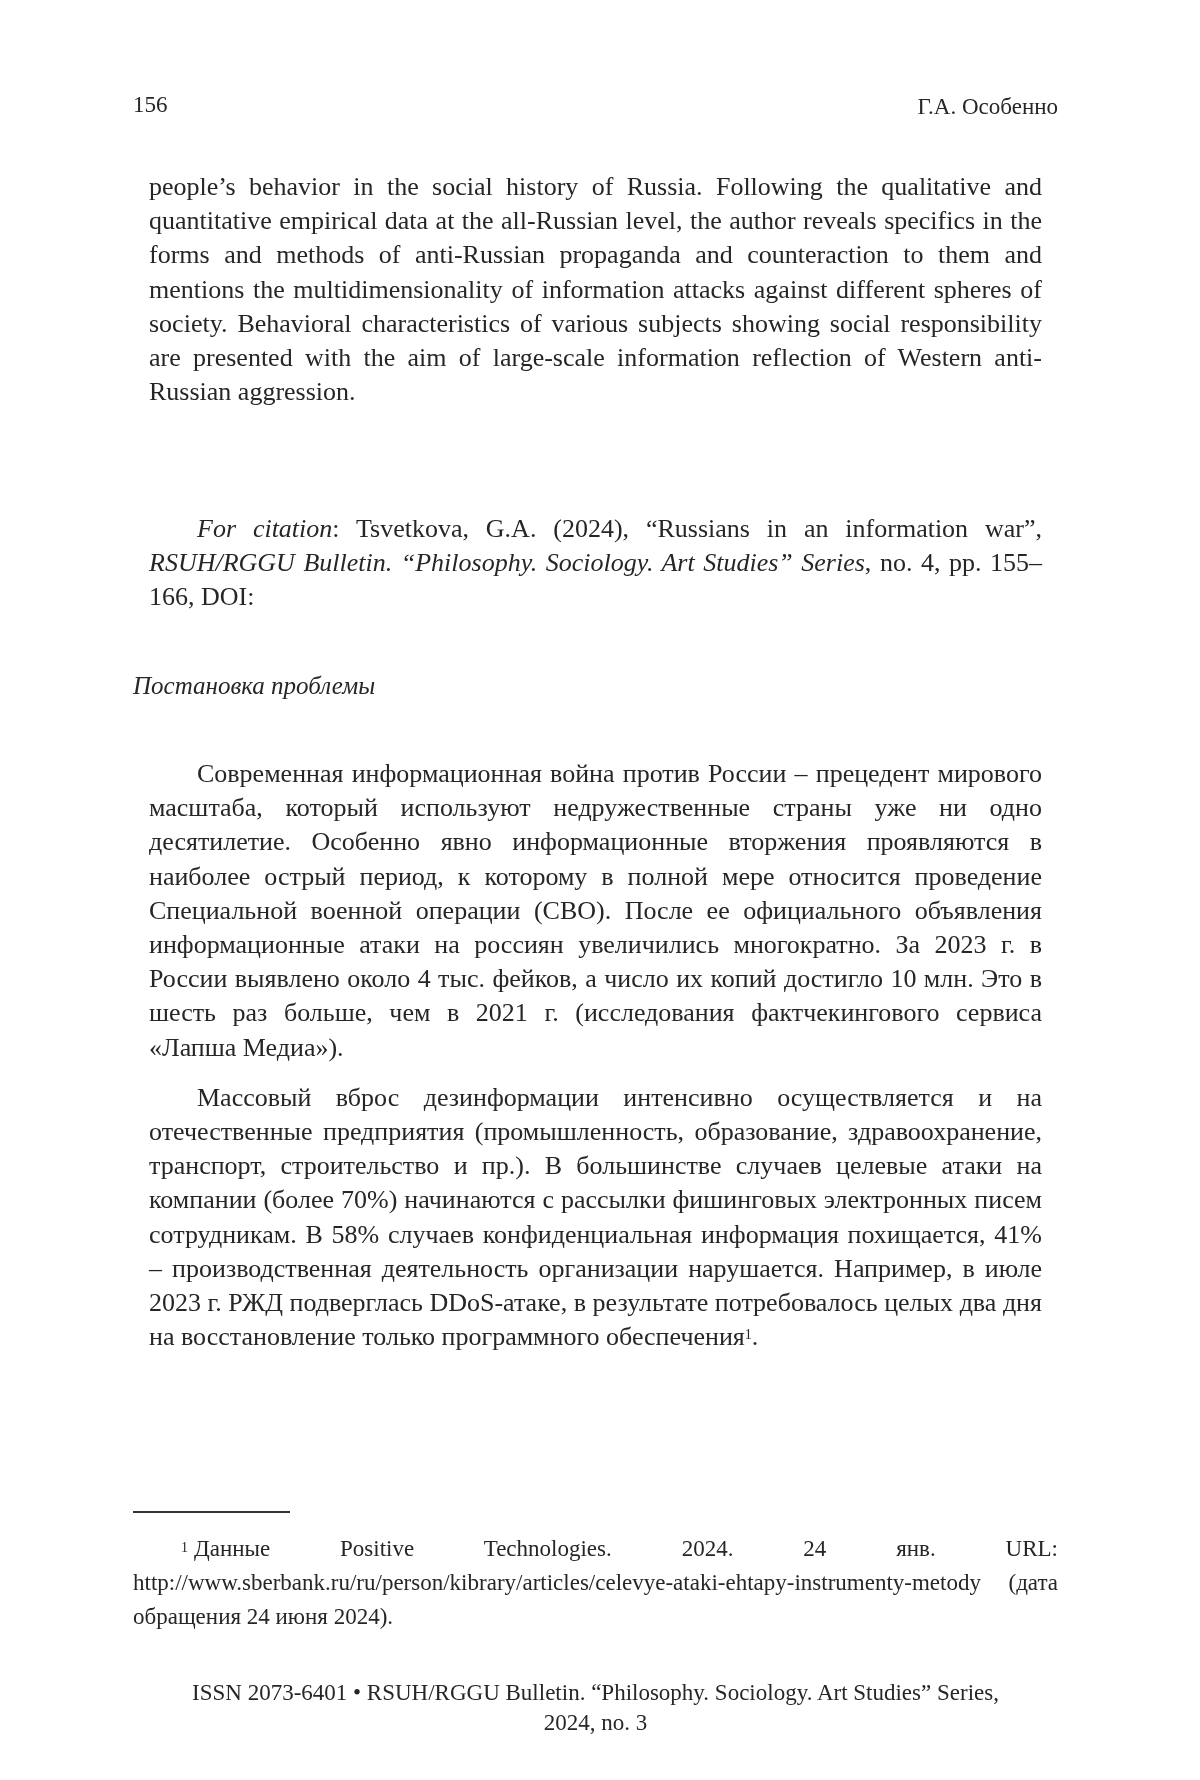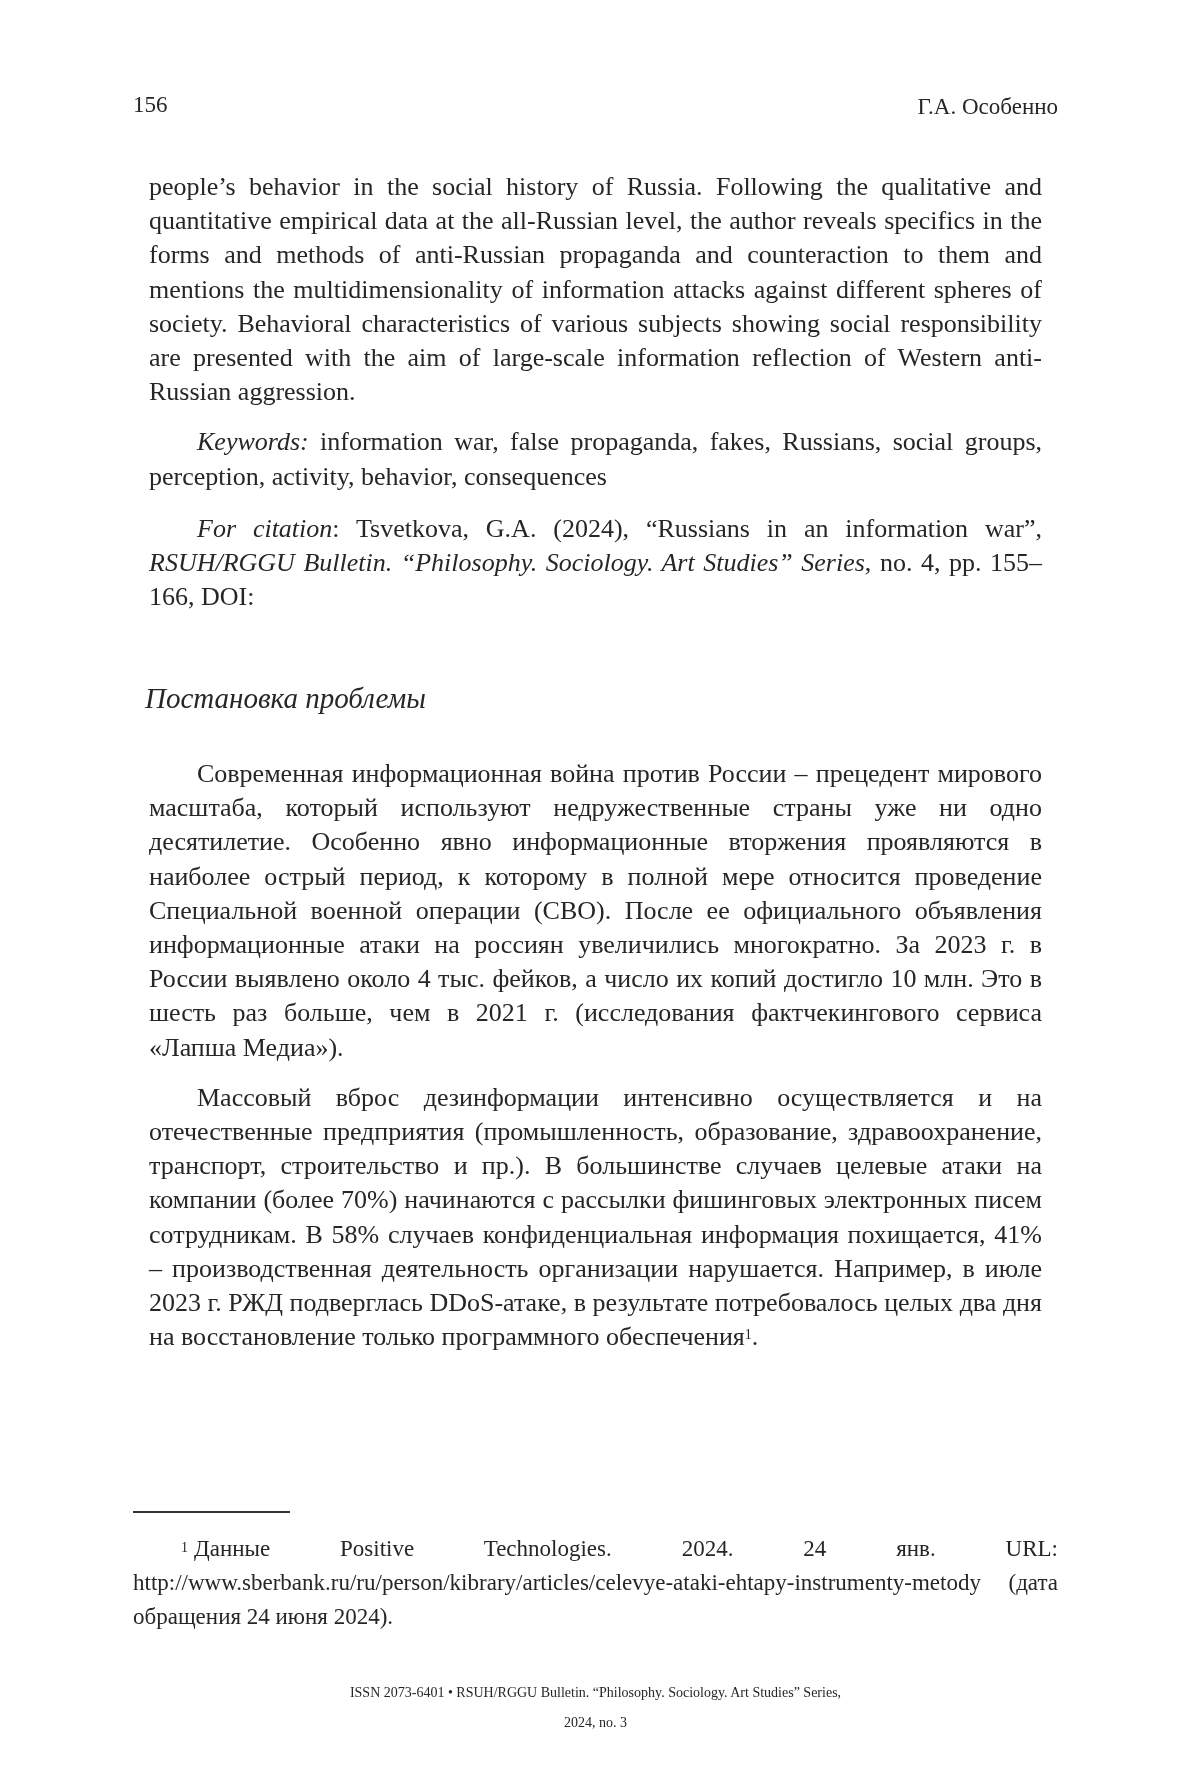--- a/index.html
+++ b/index.html
@@ -56,24 +56,24 @@
     }
     .indent {
       text-indent: 48px;
     }
     .abstract { top: 154px; }
     .citation { top: 496px; }
     .section-title {
       position: absolute;
       left: 0;
       top: 668px;
-      font-size: 29px;
+      font-size: 25px;
       line-height: 36px;
       font-style: italic;
-      margin: 12px;
+      margin: 0;
       font-weight: normal;
     }
     .body-text { top: 741px; }
     em { font-style: italic; }
     sup {
       font-size: 14px;
       vertical-align: top;
       position: relative;
       top: -2px;
     }
@@ -102,38 +102,37 @@
       position: relative;
       top: -1px;
       margin-right: 6px;
     }
     .page-footer {
       position: absolute;
       left: 0;
       top: 1678px;
       width: 925px;
       text-align: center;
-      font-size: 14px;
+      font-size: 23px;
       line-height: 30px;
     }
     .page-footer div { margin: 0; }
   </style>
 </head>
 <body>
 
 <div class="page">
 
   <div class="running-head">
     <span class="page-number">156</span>
     <span class="author-head">Г.А. Особенно</span>
   </div>
 
   <div class="text-block abstract">
     <p>people’s behavior in the social history of Russia. Following the qualitative and quantitative empirical data at the all-Russian level, the author reveals speci­fics in the forms and methods of anti-Russian propaganda and counteraction to them and mentions the multidimensionality of information attacks against dif­ferent spheres of society. Behavioral characteristics of various subjects show­ing social responsibility are presented with the aim of large-scale information reflection of Western anti-Russian aggression.</p>
-    <p class="indent"><em>Keywords:</em><span> information war, false propaganda, fakes, Russians, social groups, perception, activity, behavior, consequences</span></p>
   </div>
 
   <div class="text-block citation">
     <p class="indent"><em>For citation</em><span>: Tsvetkova, G.A. (2024), “Russians in an information war”, </span><em>RSUH/RGGU Bulletin. “Philosophy. Sociology. Art Studies” Series</em><span>, no. 4, pp. 155–166, DOI:</span></p>
   </div>
 
   <h2 class="section-title">Постановка проблемы</h2>
 
   <div class="text-block body-text">
     <p class="indent">Современная информационная война против России – прецедент мирового масштаба, который используют недружественные страны уже ни одно десятилетие. Особенно явно информационные вторжения проявляются в наиболее острый период, к которому в полной мере относится проведение Специальной военной операции (СВО). После ее официального объявления информационные атаки на россиян увеличились многократно. За 2023 г. в России выявлено около 4 тыс. фейков, а число их копий достигло 10 млн. Это в шесть раз больше, чем в 2021 г. (исследования фактчекингового сервиса «Лапша Медиа»).</p>

